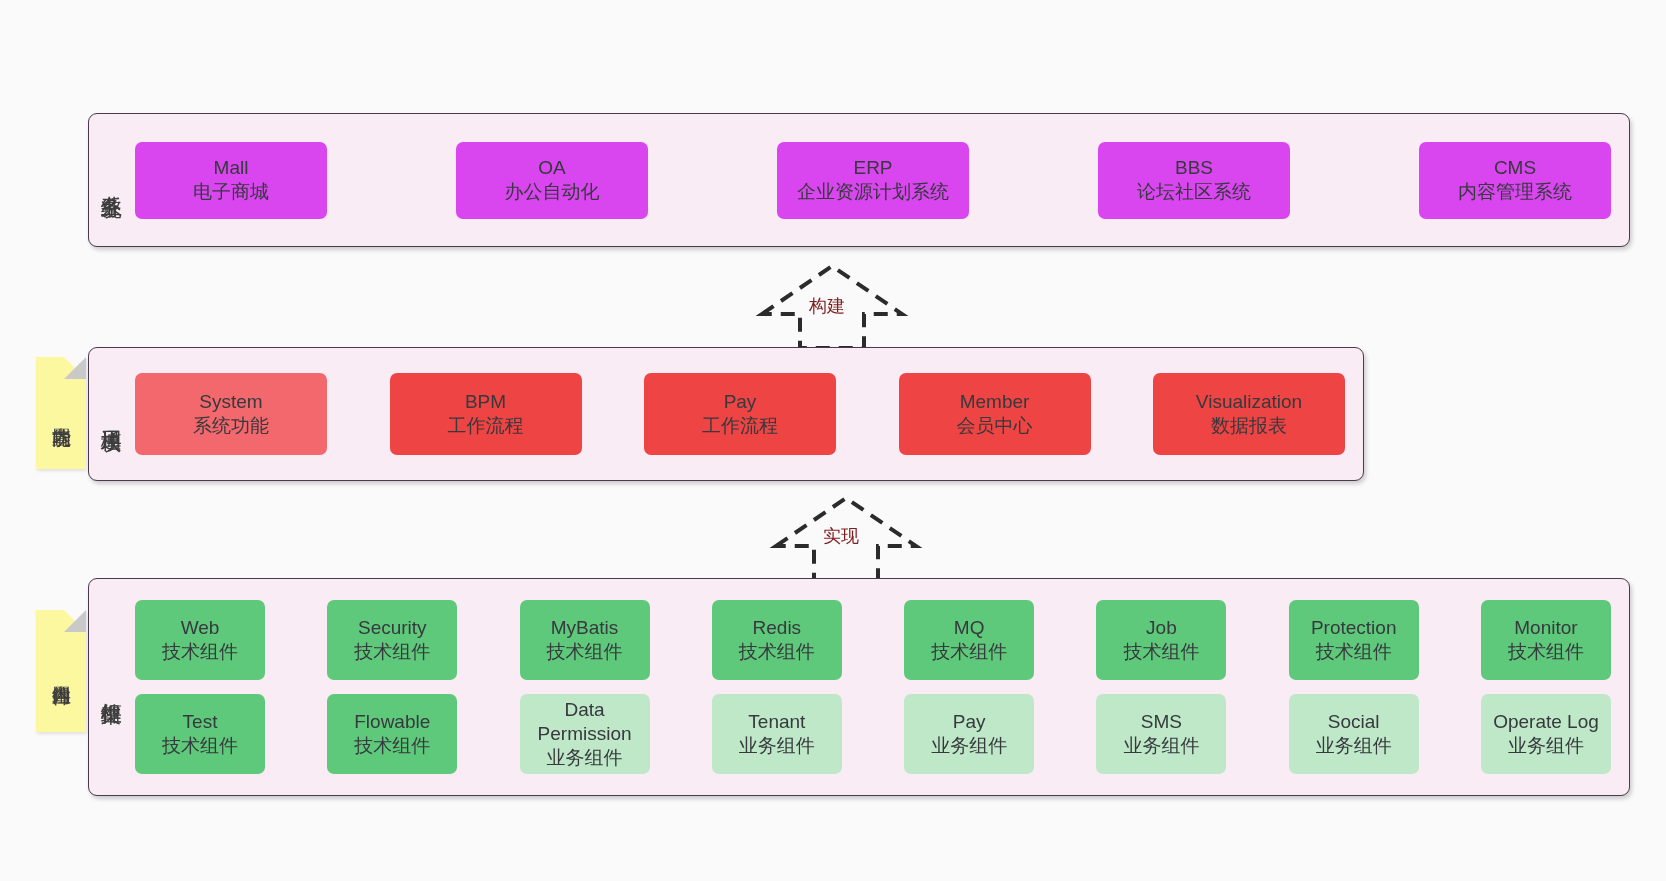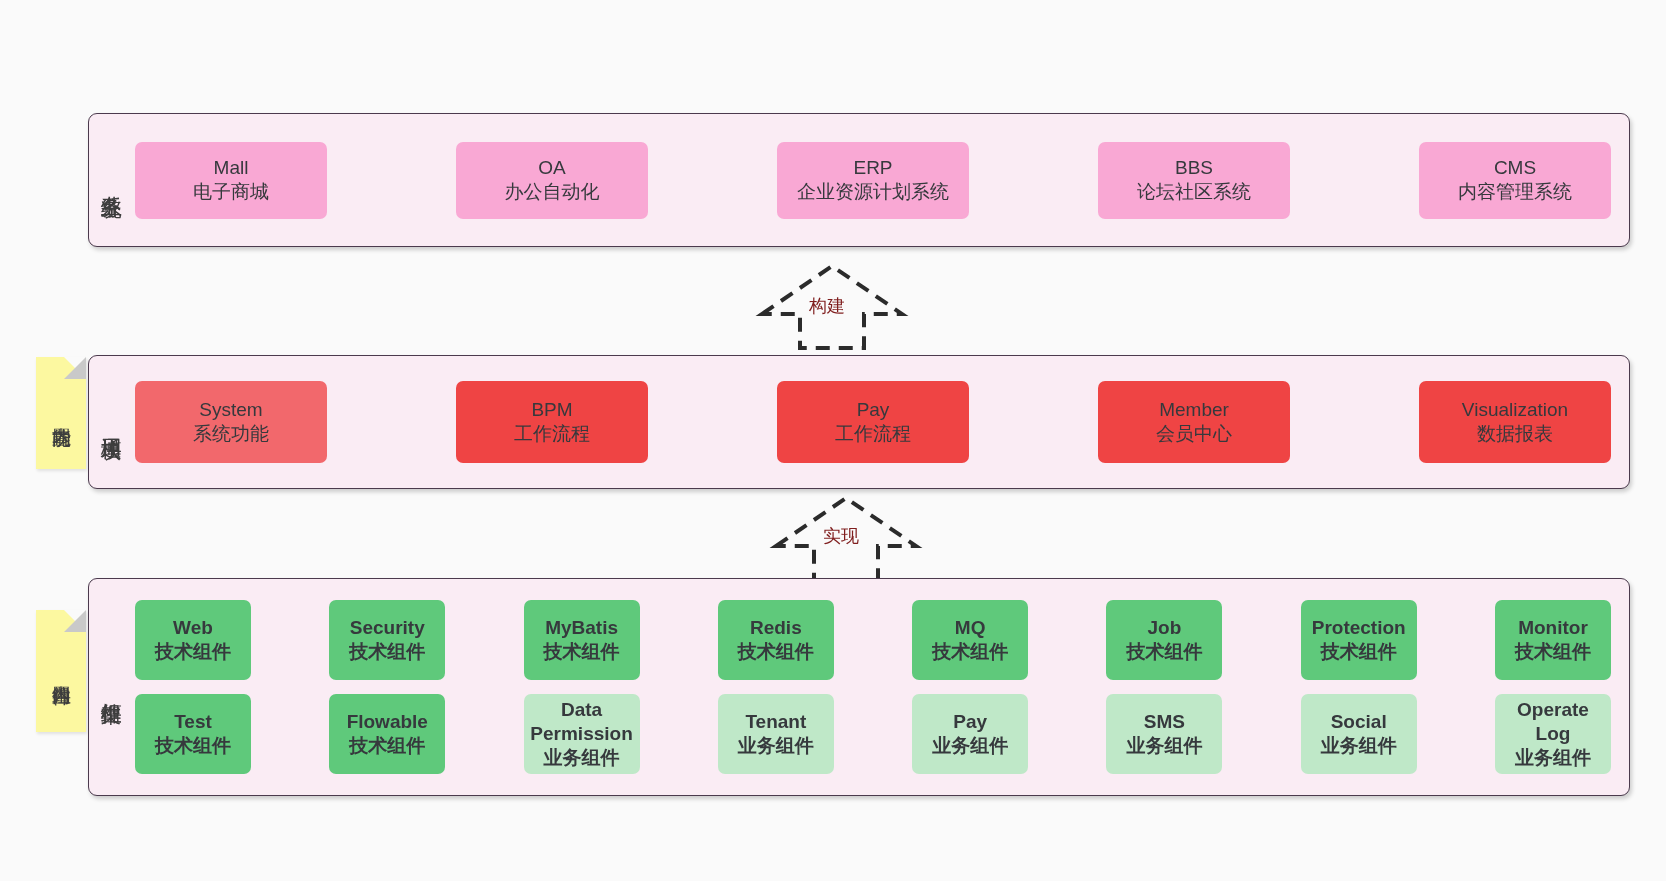--- a/index.html
+++ b/index.html
@@ -83,42 +83,41 @@
     color: #36393d;
     padding: 4px 6px;
   }
   .card .en { display: block; }
   .card .cn { display: block; }
 
   
   #layer-business { left: 88px; top: 113px; width: 1542px; height: 134px; }
   #layer-business .layer-body { padding: 0 18px 0 2px; }
   #layer-business .card {
-    background: #f9a8d4;
+    background: #d946ef;
     width: 192px;
     height: 77px;
   }
 
   
-  #layer-common { left: 88px; top: 347px; width: 1542px; height: 134px; margin-top: 8px; }
+  #layer-common { left: 88px; top: 347px; width: 1276px; height: 134px; }
   #layer-common .layer-body { padding: 0 18px 0 2px; }
   #layer-common .card {
     width: 192px;
     height: 82px;
   }
   .c-red   { background: #f2686c; }
   .c-pink  { background: #ef4444; }
 
   
   #layer-framework { left: 88px; top: 578px; width: 1542px; height: 218px; }
   #layer-framework .layer-body { padding: 0 18px 0 2px; gap: 14px; }
   #layer-framework .card {
-    width: 116px;
+    width: 130px;
     height: 80px;
-    font-weight: bold;
   }
   .c-green  { background: #5fc97b; }
   .c-lgreen { background: #bfe8c8; }
 
   
   .sticky {
     position: absolute;
     width: 50px;
     background: #fcf8a0;
     box-sizing: border-box;

